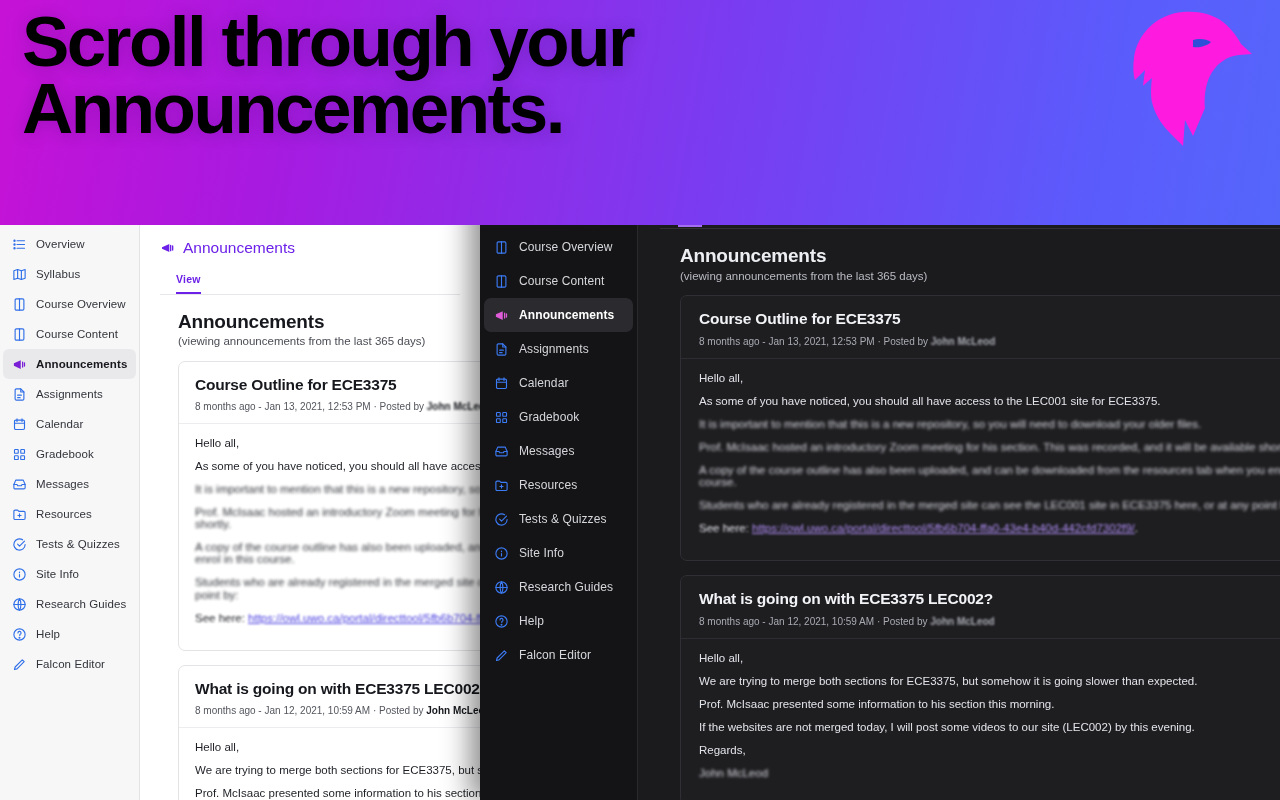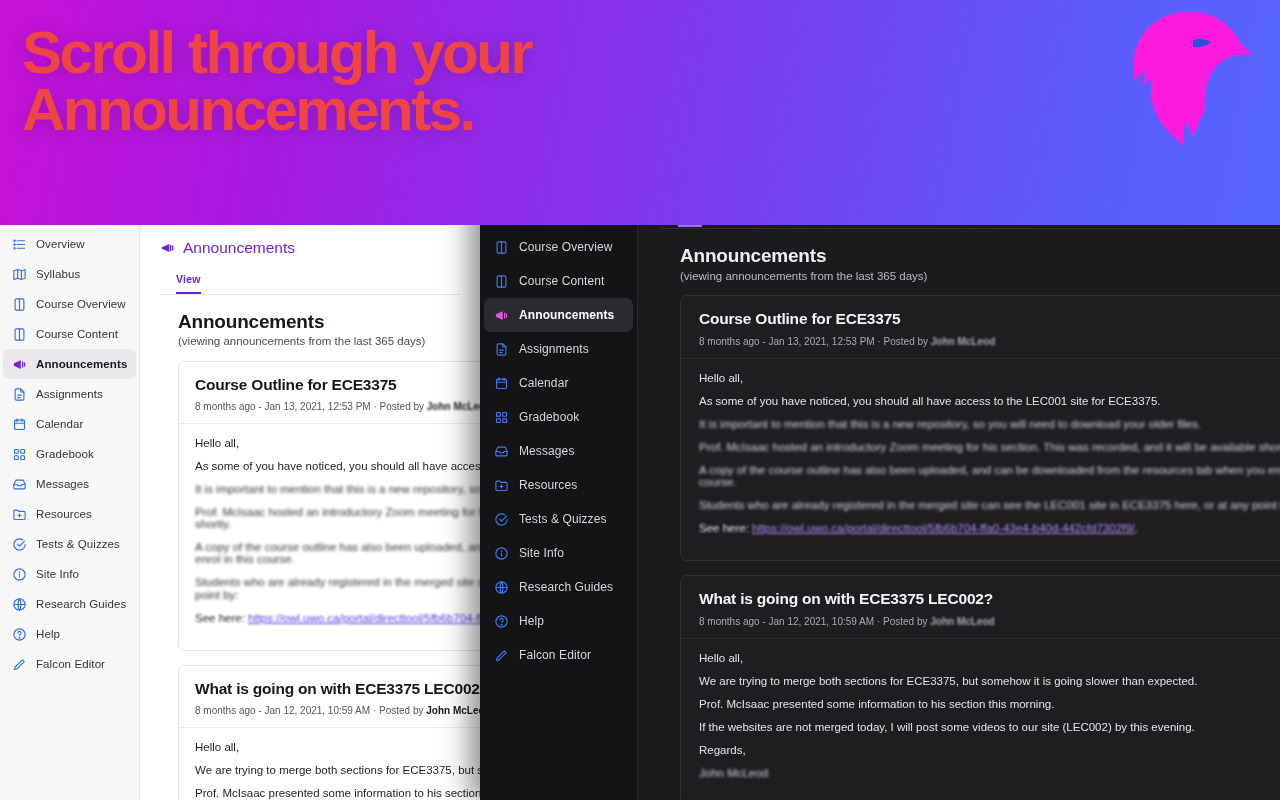--- a/index.html
+++ b/index.html
@@ -110,24 +110,24 @@
   .d-card-body p { font-size:11.5px; color:#e2e3e8; line-height:1.05; margin-bottom:11px; }
   .d-link { color:#b08ef5; }
 
   
   #headline-overlay {
     position:absolute; left:0; top:0; width:1280px; height:225px; z-index:3;
     background:linear-gradient(100deg,#c612d6 0%, #a81ae0 22%, #7b3bf0 55%, #5b5bfc 85%, #5566fb 100%);
     overflow:visible; pointer-events:none;
   }
   #headline-text {
-    position:absolute; left:22px; top:24px; z-index:4;
+    position:absolute; left:22px; top:8px; z-index:4;
     font-family:"Liberation Sans", sans-serif;
-    font-weight:700; font-size:60px; line-height:.95;
-    color:#ef4444; letter-spacing:-2.5px;
+    font-weight:700; font-size:71px; line-height:.95;
+    color:#000000; letter-spacing:-2.5px;
     text-shadow:0 2px 16px rgba(40,0,80,.22);
     white-space:nowrap; pointer-events:none;
   }
   #falcon-logo { position:absolute; right:24px; top:8px; z-index:5; pointer-events:none; }
 </style>
 </head>
 <body>
 
 <div id="light-app">
   <div class="light-banner"></div>

